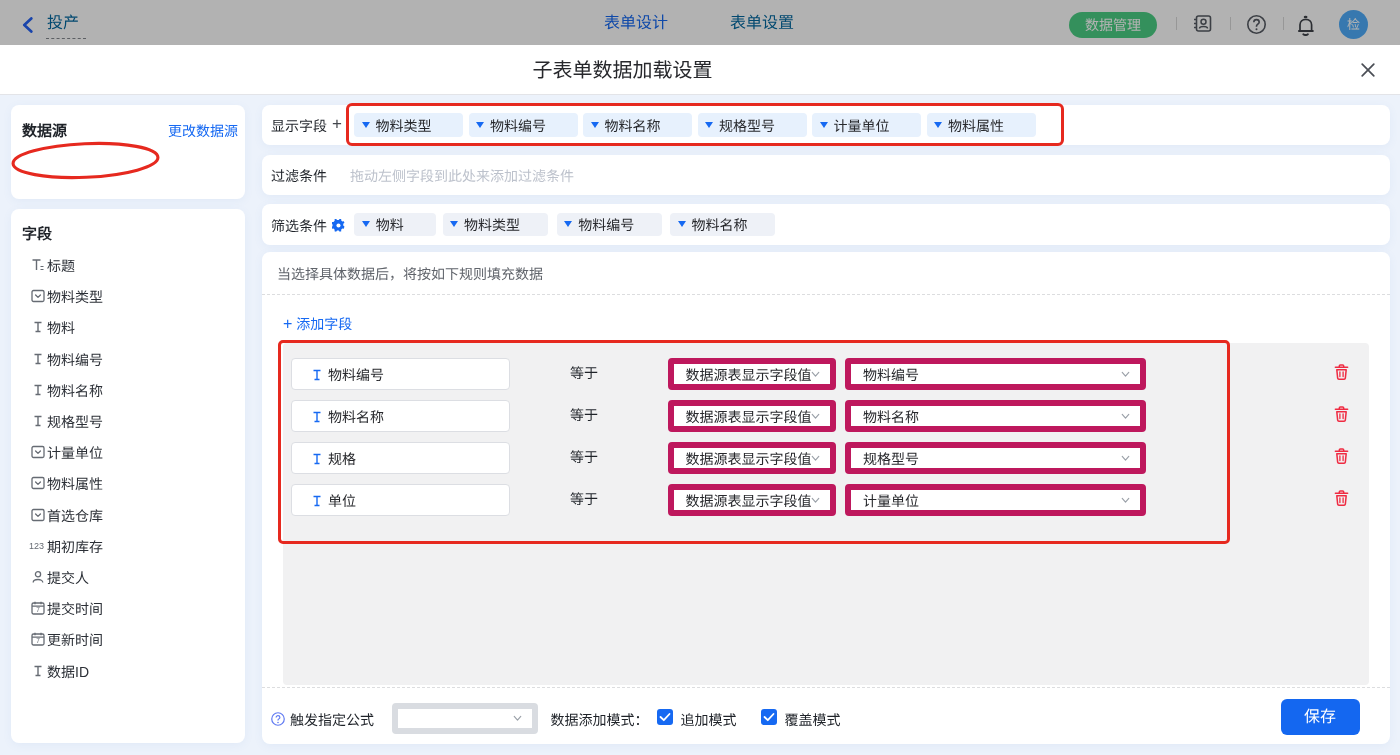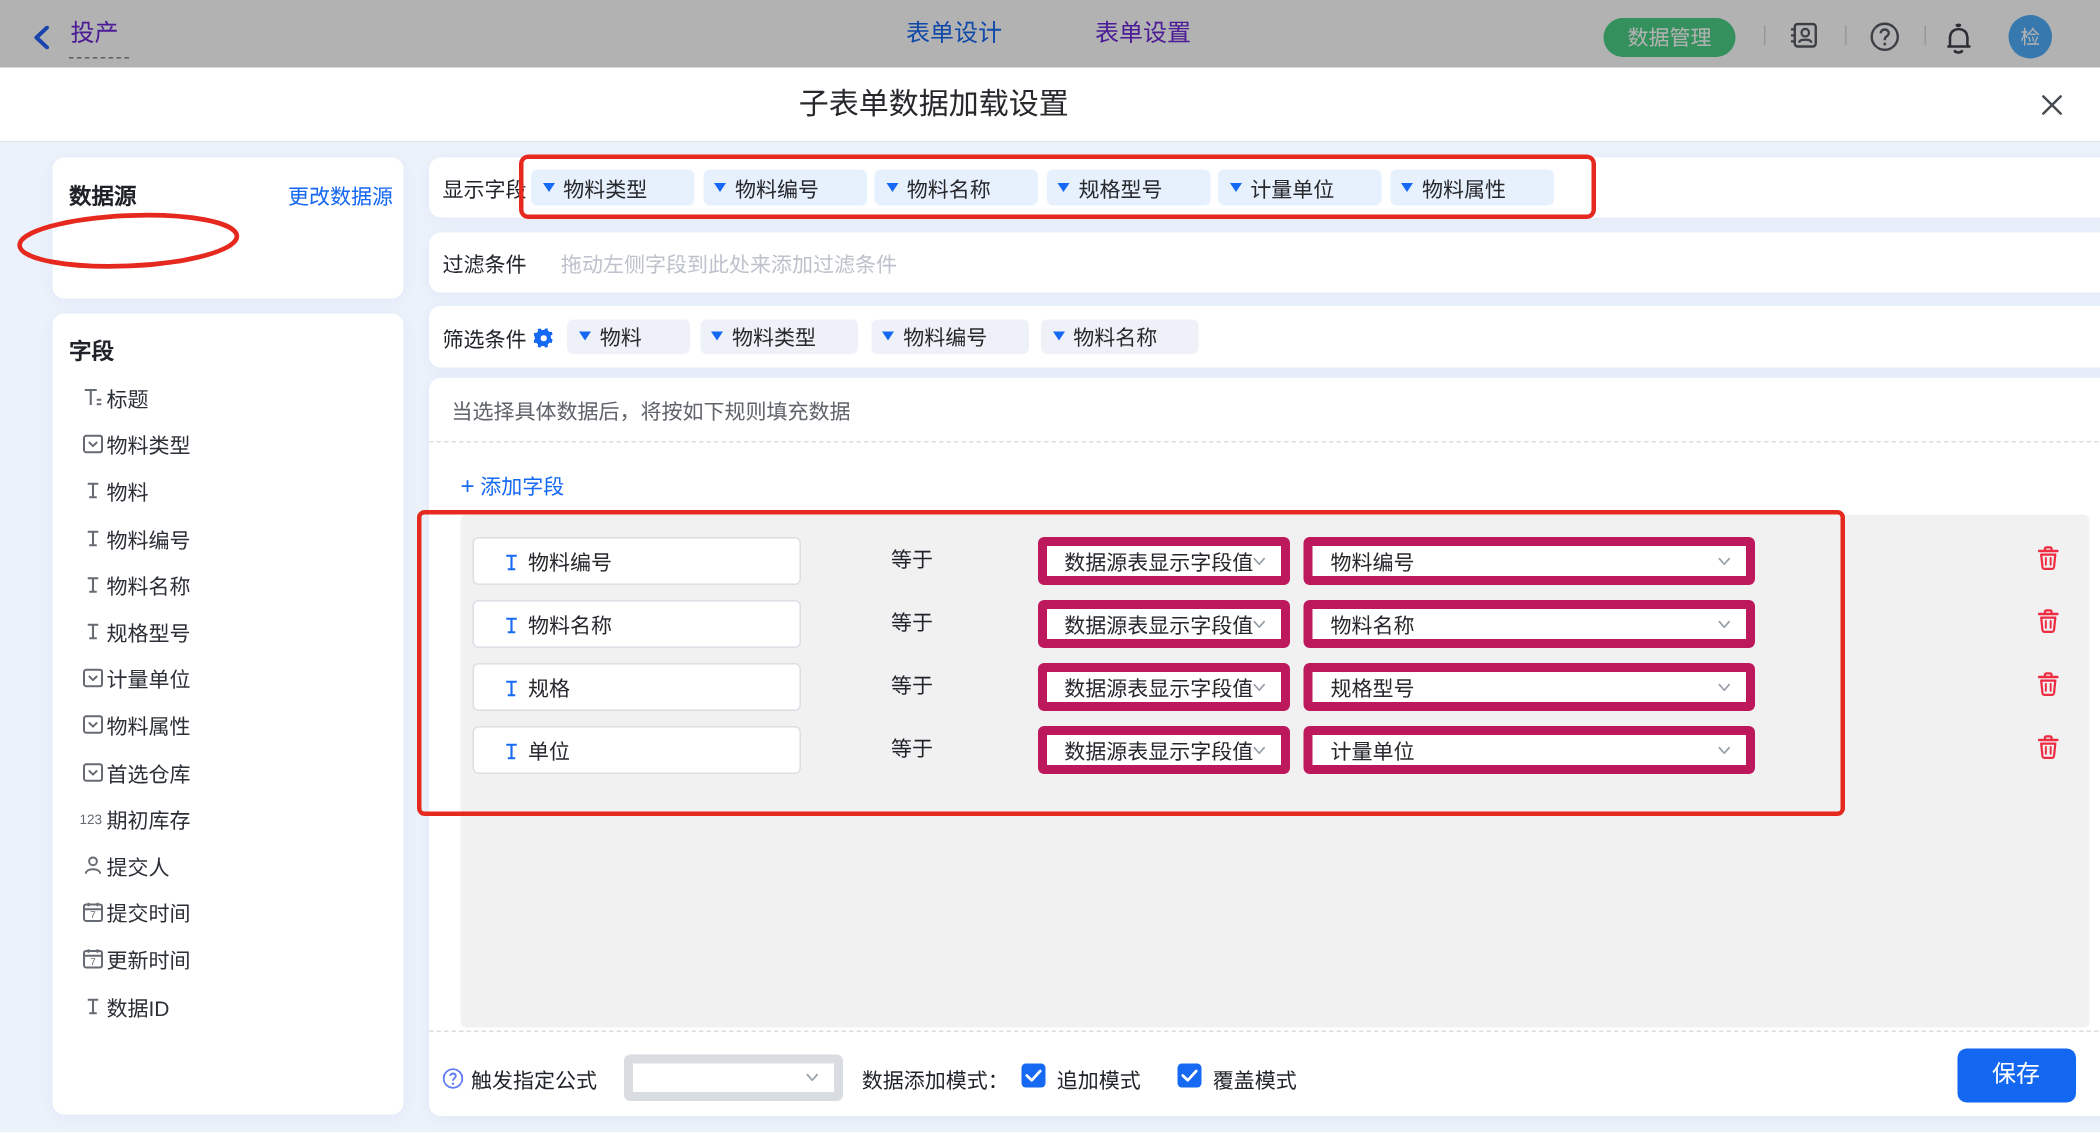--- a/index.html
+++ b/index.html
@@ -4,32 +4,32 @@
 <title>子表单数据加载设置</title>
 <style>
   * { margin:0; padding:0; box-sizing:border-box; }
   html,body { width:1400px; height:755px; overflow:hidden; }
   body { font-family:"Liberation Sans", sans-serif; background:#fff; position:relative; }
   .abs { position:absolute; }
 
   
   #nav { position:absolute; left:0; top:0; width:1400px; height:45px; background:#fff; }
   #navdim { position:absolute; left:0; top:0; width:1400px; height:45px; background:rgba(0,0,0,0.30); z-index:5; }
-  .navtxt { position:absolute; font-size:16px; color:#6d28d9; line-height:45px; top:0; }
+  .navtxt { position:absolute; font-size:16px; color:#0369a1; line-height:45px; top:0; }
   .pill { position:absolute; left:1069px; top:12px; width:88px; height:26px; border-radius:13px; background:#4bcf85; color:#fff; font-size:14px; text-align:center; line-height:26px; }
   .vsep { position:absolute; top:17px; width:1px; height:13px; background:#d9d9d9; }
   .avatar { position:absolute; left:1339px; top:10px; width:29px; height:29px; border-radius:50%; background:#4fadfb; color:#fff; font-size:13px; text-align:center; line-height:29px; }
 
   
   #mhead { position:absolute; left:0; top:45px; width:1400px; height:50px; background:#fff; }
   #mtitle { position:absolute; left:0; top:45px; width:1245px; height:50px; text-align:center; font-size:20px; color:#27282c; line-height:50px; font-weight:500;}
 
   
   #mbody { position:absolute; left:0; top:95px; width:1400px; height:660px; background:#ecf2fb; }
-  .card { position:absolute; background:#fff; border-radius:8px; box-shadow:0 2px 10px rgba(86,128,193,0.07);margin-left:24px; }
+  .card { position:absolute; background:#fff; border-radius:8px; box-shadow:0 2px 10px rgba(86,128,193,0.07); }
 
   
   .sechead { font-size:15px; font-weight:bold; color:#1f2329; }
   .link { color:#1669f2; font-size:14px; }
   .srcrow { position:absolute; left:11px; top:42px; width:217px; height:33px; background:#f4f5f7; border-radius:4px; }
   .fldrow { position:absolute; left:0; width:234px; height:31px; }
   .fldtxt { position:absolute; left:36px; top:50%; transform:translateY(-50%); font-size:14px; color:#2b2f36; }
   .fldico { position:absolute; left:20px; top:50%; transform:translateY(-50%); width:14px; height:14px; }
 
   

